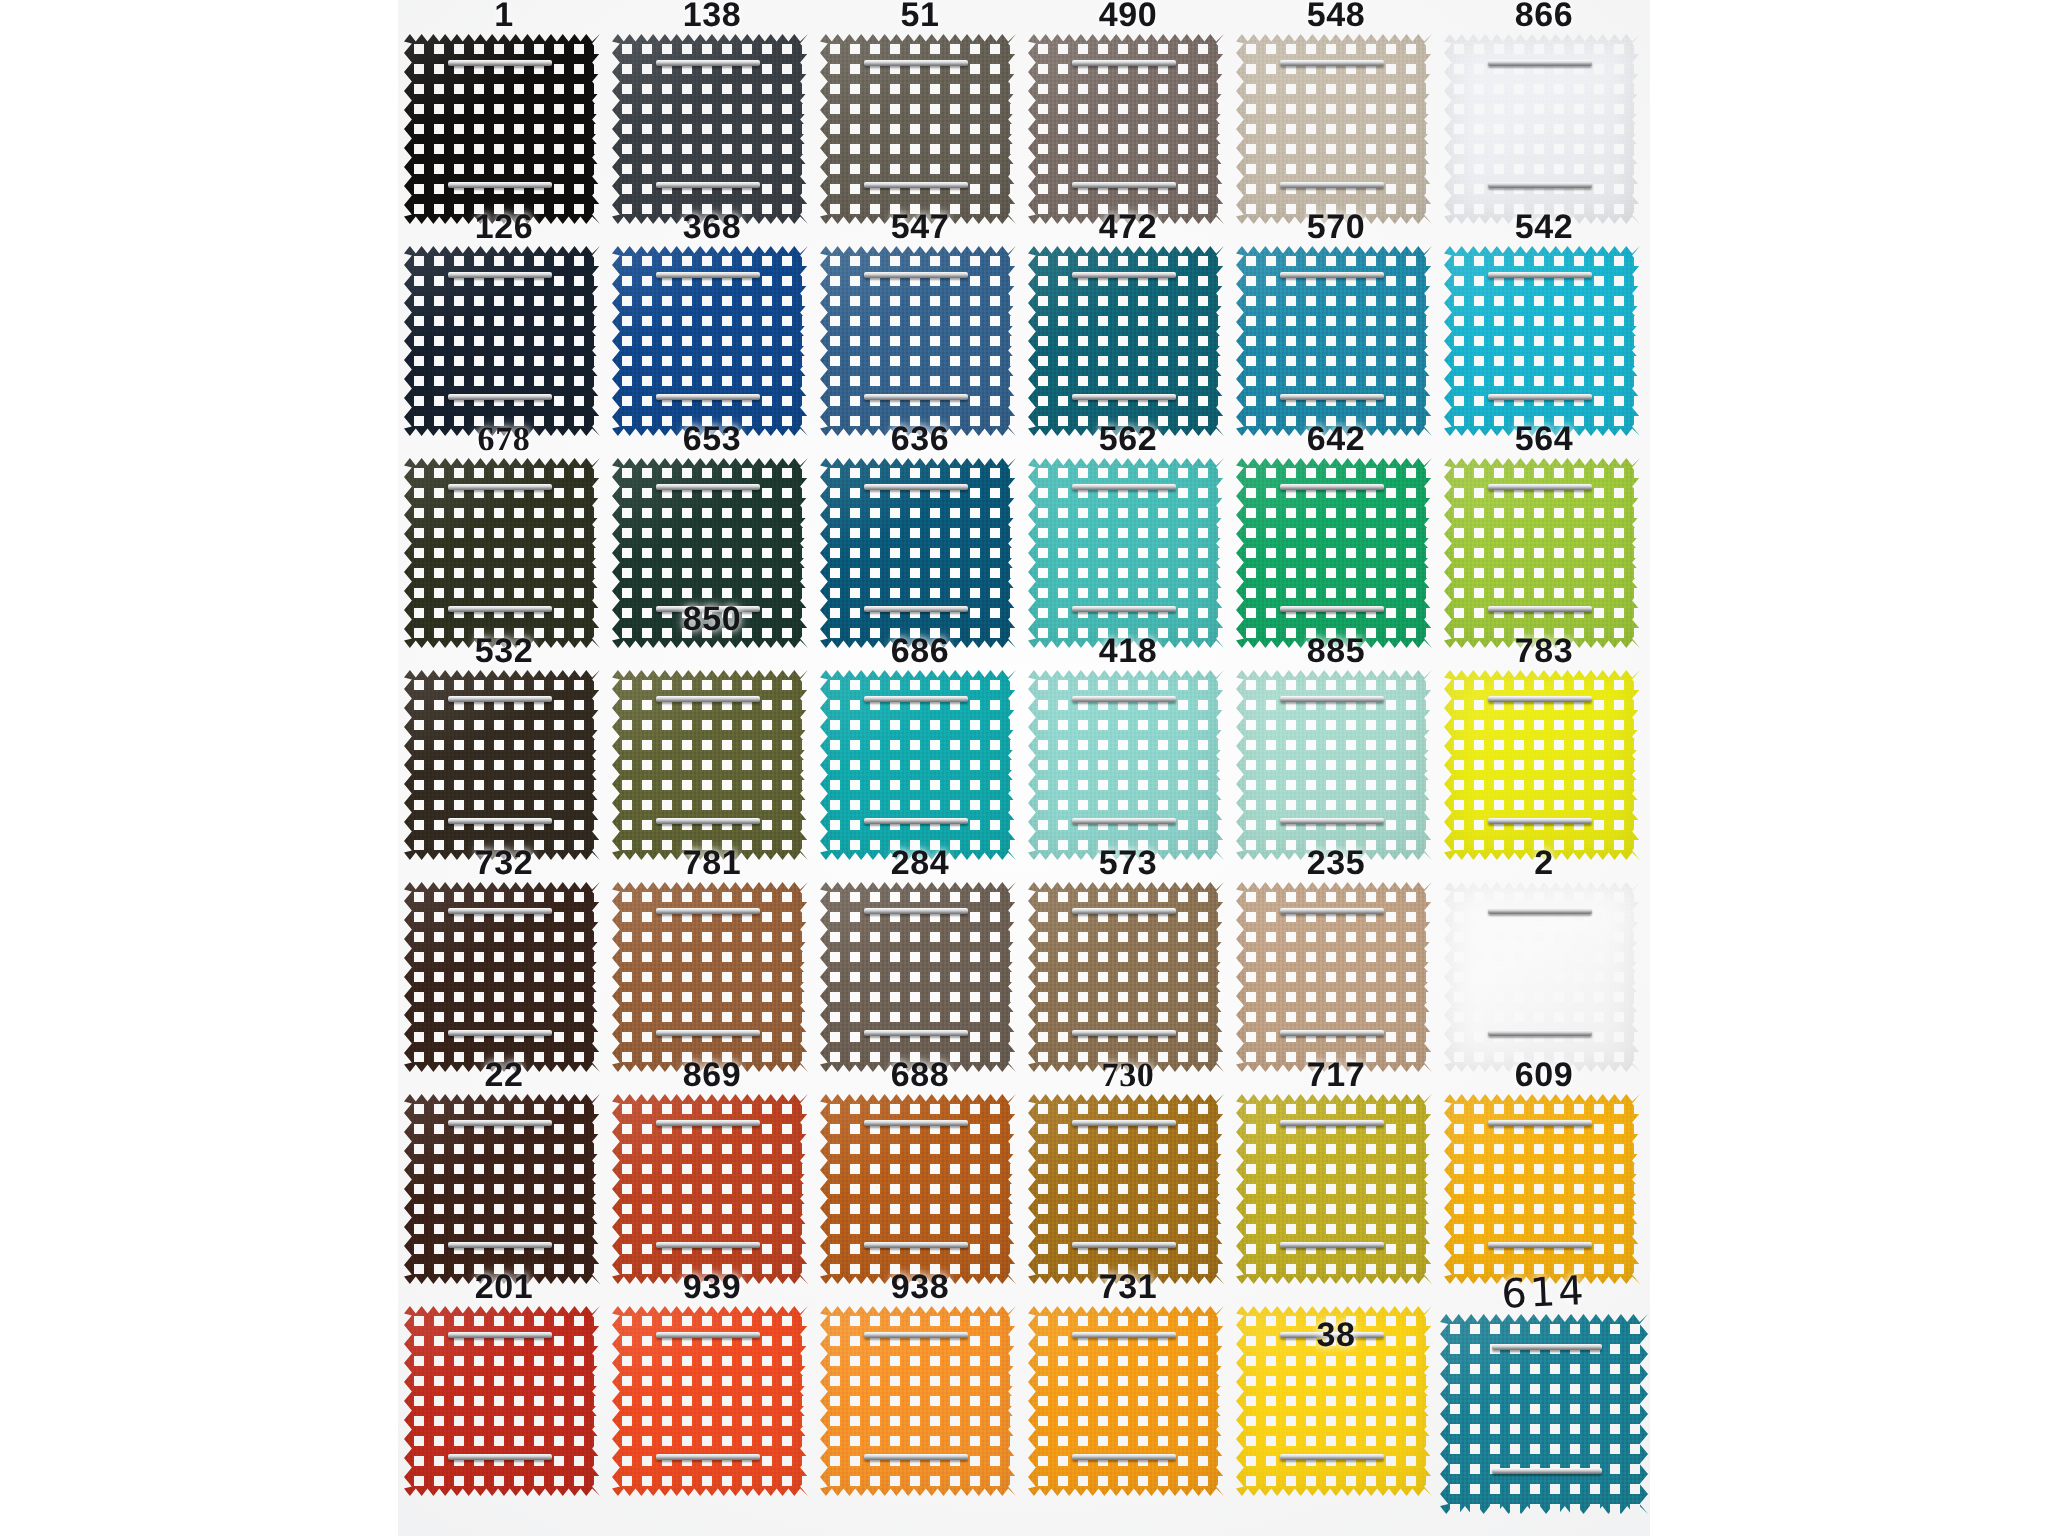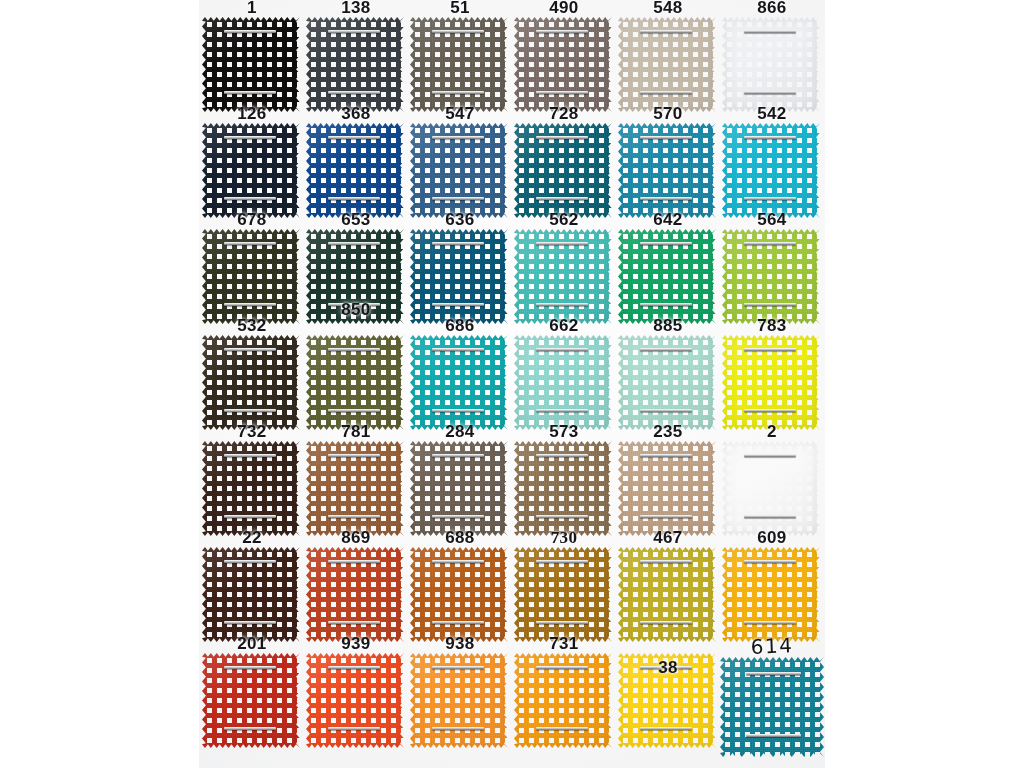--- a/index.html
+++ b/index.html
@@ -275,21 +275,21 @@
               <div class="sheen"></div>
             </div>
           </div>
           <div class="staple top"></div>
           <div class="staple bottom"></div>
         </div>
       </div>
       <div class="code-label" style="left: 1px; top: 104px;">126</div>
       <div class="code-label" style="left: 105px; top: 104px;">368</div>
       <div class="code-label" style="left: 209px; top: 104px;">547</div>
-      <div class="code-label" style="left: 313px; top: 104px;">728</div>
+      <div class="code-label" style="left: 313px; top: 104px;">472</div>
       <div class="code-label" style="left: 417px; top: 104px;">570</div>
       <div class="code-label" style="left: 521px; top: 104px;">542</div>
       <div class="swatch-row" style="top: 114px;">
         <div class="swatch-cell" style="left: 1px;">
           <div class="fabric-shadow"></div>
           <div class="fabric">
             <div class="fabric-inner" style="background: rgb(22, 32, 45);">
               <div class="weave"></div>
               <div class="sheen"></div>
             </div>
@@ -346,21 +346,21 @@
           <div class="fabric">
             <div class="fabric-inner" style="background: rgb(26, 180, 207);">
               <div class="weave"></div>
               <div class="sheen"></div>
             </div>
           </div>
           <div class="staple top"></div>
           <div class="staple bottom"></div>
         </div>
       </div>
-      <div class="code-label" style="left: 1px; top: 210px;">678</div>
+      <div class="code-label" style="left: 1px; top: 210px; font-family: Liberation Serif, serif;">678</div>
       <div class="code-label" style="left: 105px; top: 210px;">653</div>
       <div class="code-label" style="left: 209px; top: 210px;">636</div>
       <div class="code-label" style="left: 313px; top: 210px;">562</div>
       <div class="code-label" style="left: 417px; top: 210px;">642</div>
       <div class="code-label" style="left: 521px; top: 210px;">564</div>
       <div class="swatch-row" style="top: 220px;">
         <div class="swatch-cell" style="left: 1px;">
           <div class="fabric-shadow"></div>
           <div class="fabric">
             <div class="fabric-inner" style="background: rgb(46, 50, 32);">
@@ -423,21 +423,21 @@
               <div class="sheen"></div>
             </div>
           </div>
           <div class="staple top"></div>
           <div class="staple bottom"></div>
         </div>
       </div>
       <div class="code-label" style="left: 1px; top: 316px;">532</div>
       <div class="code-label" style="left: 105px; top: 300px;">850</div>
       <div class="code-label" style="left: 209px; top: 316px;">686</div>
-      <div class="code-label" style="left: 313px; top: 316px;">662</div>
+      <div class="code-label" style="left: 313px; top: 316px;">418</div>
       <div class="code-label" style="left: 417px; top: 316px;">885</div>
       <div class="code-label" style="left: 521px; top: 316px;">783</div>
       <div class="swatch-row" style="top: 326px;">
         <div class="swatch-cell" style="left: 1px;">
           <div class="fabric-shadow"></div>
           <div class="fabric">
             <div class="fabric-inner" style="background: rgb(51, 42, 32);">
               <div class="weave"></div>
               <div class="sheen"></div>
             </div>
@@ -572,21 +572,21 @@
             </div>
           </div>
           <div class="staple top"></div>
           <div class="staple bottom"></div>
         </div>
       </div>
       <div class="code-label" style="left: 1px; top: 528px;">22</div>
       <div class="code-label" style="left: 105px; top: 528px;">869</div>
       <div class="code-label" style="left: 209px; top: 528px;">688</div>
       <div class="code-label" style="left: 313px; top: 528px; font-family: Liberation Serif, serif;">730</div>
-      <div class="code-label" style="left: 417px; top: 528px;">467</div>
+      <div class="code-label" style="left: 417px; top: 528px;">717</div>
       <div class="code-label" style="left: 521px; top: 528px;">609</div>
       <div class="swatch-row" style="top: 538px;">
         <div class="swatch-cell" style="left: 1px;">
           <div class="fabric-shadow"></div>
           <div class="fabric">
             <div class="fabric-inner" style="background: rgb(59, 33, 24);">
               <div class="weave"></div>
               <div class="sheen"></div>
             </div>
           </div>

